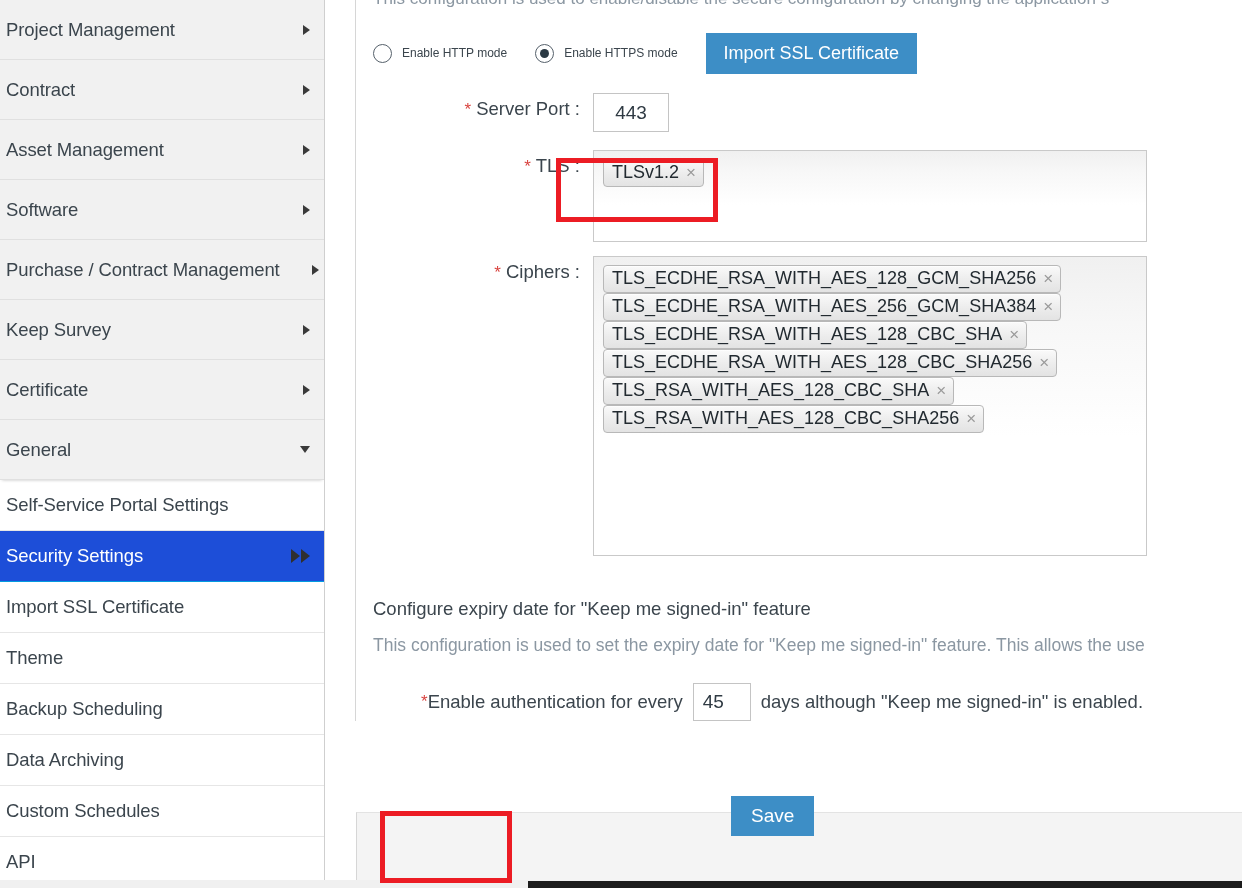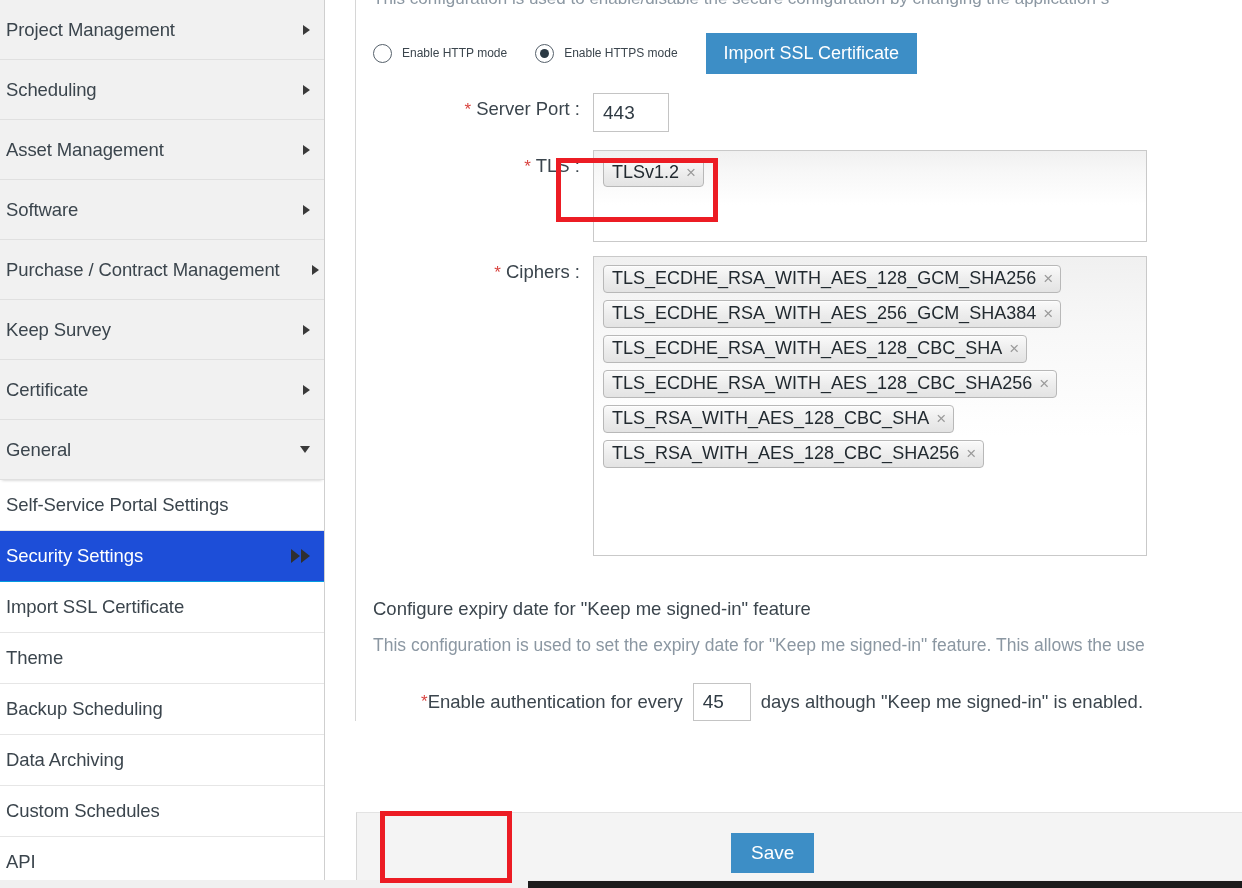--- a/index.html
+++ b/index.html
@@ -183,20 +183,21 @@
   .req { color: #d9433f; font-size: 17px; }
 
   .text-input {
     border: 1px solid #c4c4c4;
     background: #fff;
     font-size: 19px;
     font-family: "Liberation Sans", sans-serif;
     color: #2f3a43;
     padding: 6px 9px;
     outline: none;
+    text-align: center;
   }
   #server-port-input { width: 76px; height: 39px; }
 
   
   .multi-box {
     border: 1px solid #c9c9c9;
     background: linear-gradient(180deg, #f0f0f0 0%, #f7f7f7 22%, #ffffff 60%, #ffffff 100%);
     padding: 8px 9px 9px;
     position: relative;
     cursor: text;
@@ -206,21 +207,20 @@
 
   .tag {
     display: inline-flex;
     align-items: center;
     background: linear-gradient(180deg, #fafafa 0%, #ececec 55%, #e3e3e3 100%);
     border: 1px solid #b8b8b8;
     border-radius: 4px;
     padding: 2px 7px 3px 8px;
     font-size: 18px;
     color: #222a30;
-    margin-bottom: 7px;
     white-space: nowrap;
     box-shadow: 0 1px 0 rgba(255,255,255,0.7) inset;
   }
   .tag .tag-x {
     margin-left: 7px;
     color: #9a9a9a;
     font-size: 17px;
     line-height: 1;
     cursor: pointer;
   }
@@ -255,21 +255,21 @@
     right: 0;
     top: 812px;
     height: 70px;
     background: #f4f4f4;
     border-top: 1px solid #e3e3e3;
     border-left: 1px solid #d6d6d6;
   }
   #save-button {
     position: absolute;
     left: 406px;
-    top: 833px;
+    top: 796px;
     background: #3d8ec6;
     color: #fff;
     border: none;
     font-size: 19px;
     font-family: "Liberation Sans", sans-serif;
     padding: 10px 20px 11px;
     cursor: pointer;
     line-height: 1;
   }
 
@@ -304,21 +304,21 @@
 <div id="app">
 
   <nav id="sidebar">
 
     <div class="nav-group">
       <span class="label">Project Management</span>
       <span class="caret-right"></span>
     </div>
 
     <div class="nav-group">
-      <span class="label">Scheduling</span>
+      <span class="label">Contract</span>
       <span class="caret-right"></span>
     </div>
 
     <div class="nav-group">
       <span class="label">Asset Management</span>
       <span class="caret-right"></span>
     </div>
 
     <div class="nav-group">
       <span class="label">Software</span>

